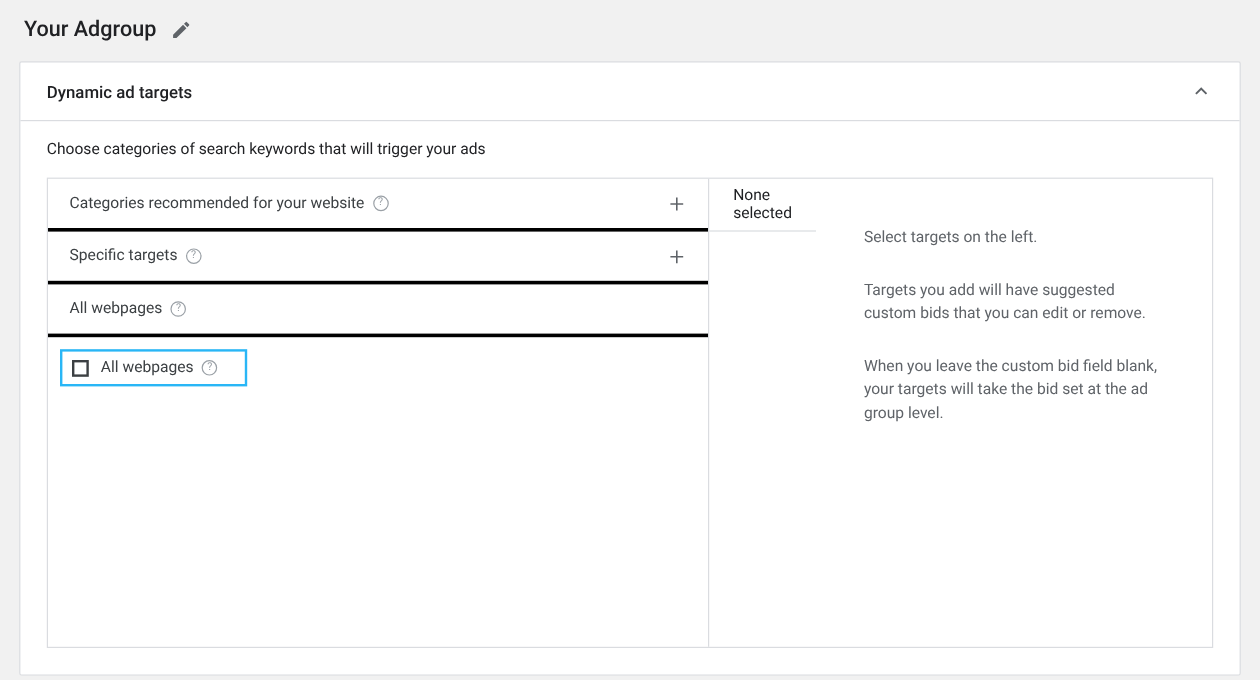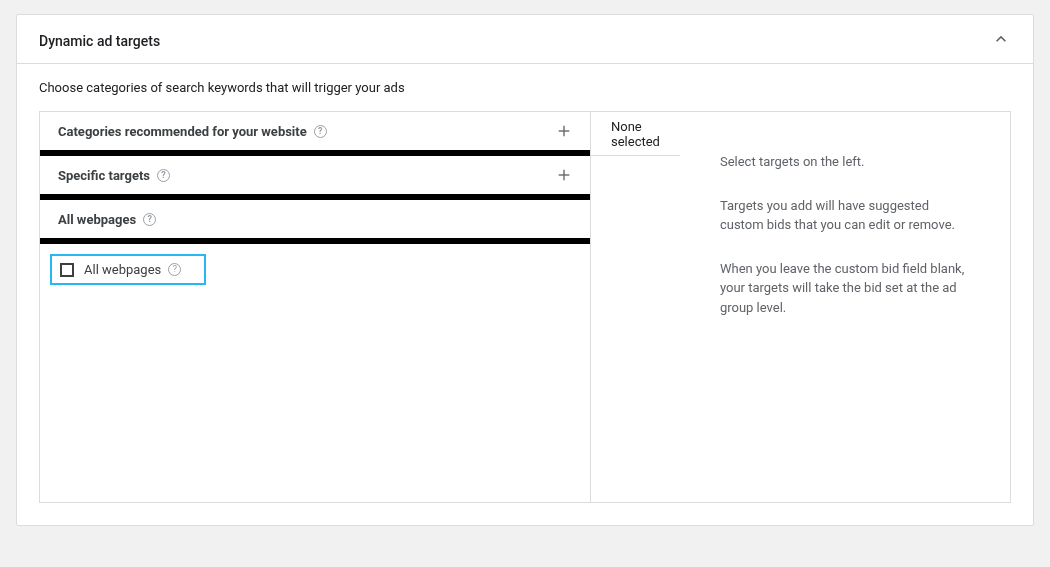--- a/index.html
+++ b/index.html
@@ -82,25 +82,24 @@
       flex: 1;
       display: flex;
       flex-direction: row;
     }
     .option-row {
       display: flex;
       align-items: center;
       justify-content: space-between;
       padding: 0 18px;
       height: 44px;
-      border-bottom: 6px solid #000000;
+      border-bottom: 3px solid #000000;
       cursor: pointer;
       font-size: 13px;
       color: #3c4043;
-      font-weight: bold;
     }
     .option-left {
       display: flex;
       align-items: center;
     }
     .help-icon {
       width: 13px;
       height: 13px;
       margin-left: 7px;
       border: 1px solid #9aa0a6;
@@ -157,20 +156,26 @@
     }
     .right-body p {
       margin-bottom: 24px;
       line-height: 1.5;
     }
   </style>
 </head>
 <body>
 
 <div class="page">
+  <div class="header-row">
+    <span class="header-title">Your Adgroup</span>
+    <svg class="pencil-icon" viewBox="0 0 24 24">
+      <path d="M3 17.25V21h3.75L17.81 9.94l-3.75-3.75L3 17.25zM20.71 7.04a1 1 0 0 0 0-1.41l-2.34-2.34a1 1 0 0 0-1.41 0l-1.83 1.83 3.75 3.75 1.83-1.83z"></path>
+    </svg>
+  </div>
 
   <div class="card">
     <div class="card-header">
       <span class="card-title">Dynamic ad targets</span>
       <svg class="chevron-icon" viewBox="0 0 24 24">
         <path d="M7.41 15.41 12 10.83l4.59 4.58L18 14l-6-6-6 6z"></path>
       </svg>
     </div>
 
     <div class="card-body">

